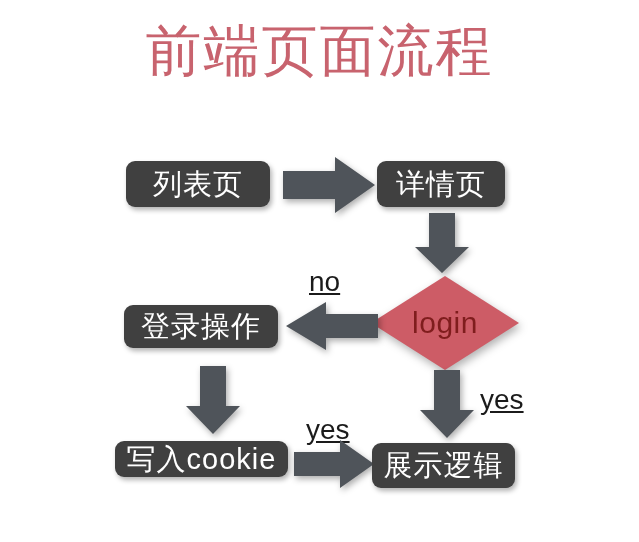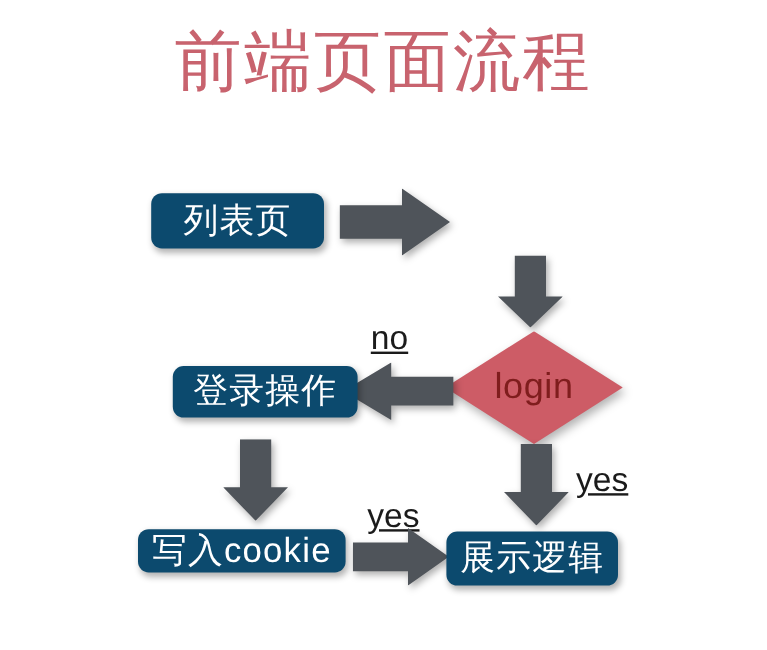--- a/index.html
+++ b/index.html
@@ -29,21 +29,21 @@
     line-height: 70px;
     letter-spacing: 2px;
     color: #c8636e;
     font-family: "Liberation Sans", sans-serif;
     white-space: nowrap;
   }
 
   
   .node {
     position: absolute;
-    background: #0c4a6e;
+    background: #404040;
     border-radius: 9px;
     box-shadow: 2px 3px 5px rgba(0,0,0,0.30);
     color: #ffffff;
     display: flex;
     align-items: center;
     justify-content: center;
     font-size: 29px;
     line-height: 1;
     letter-spacing: 1px;
     white-space: nowrap;
@@ -101,20 +101,23 @@
   </div>
 
   <div class="arrow" style="left:283px; top:157px;">
     <svg width="92" height="56" viewBox="0 0 92 56" xmlns="http://www.w3.org/2000/svg">
       <g>
         <path d="M0,14 L52,14 L52,0 L92,28 L52,56 L52,42 L0,42 Z" fill="#4f545a"></path>
       </g>
     </svg>
   </div>
 
+  <div class="node" style="left:377px; top:161px; width:128px; height:46px;">
+    <span>详情页</span>
+  </div>
 
   <div class="arrow" style="left:415px; top:213px;">
     <svg width="54" height="60" viewBox="0 0 54 60" xmlns="http://www.w3.org/2000/svg">
       <g>
         <path d="M14,0 L40,0 L40,34 L54,34 L27,60 L0,34 L14,34 Z" fill="#4f545a"></path>
       </g>
     </svg>
   </div>
 
   <div class="edge-label" style="left:309px; top:268px;">no</div>
@@ -127,21 +130,21 @@
   </div>
 
   <div class="arrow" style="left:286px; top:302px;">
     <svg width="92" height="48" viewBox="0 0 92 48" xmlns="http://www.w3.org/2000/svg">
       <g>
         <path d="M92,12 L40,12 L40,0 L0,24 L40,48 L40,36 L92,36 Z" fill="#4f545a"></path>
       </g>
     </svg>
   </div>
 
-  <div class="node" style="left:124px; top:305px; width:154px; height:43px;margin-left:20px;">
+  <div class="node" style="left:124px; top:305px; width:154px; height:43px;">
     <span>登录操作</span>
   </div>
 
   <div class="arrow" style="left:186px; top:366px;">
     <svg width="54" height="68" viewBox="0 0 54 68" xmlns="http://www.w3.org/2000/svg">
       <g>
         <path d="M14,0 L40,0 L40,40 L54,40 L27,68 L0,40 L14,40 Z" fill="#4f545a"></path>
       </g>
     </svg>
   </div>

